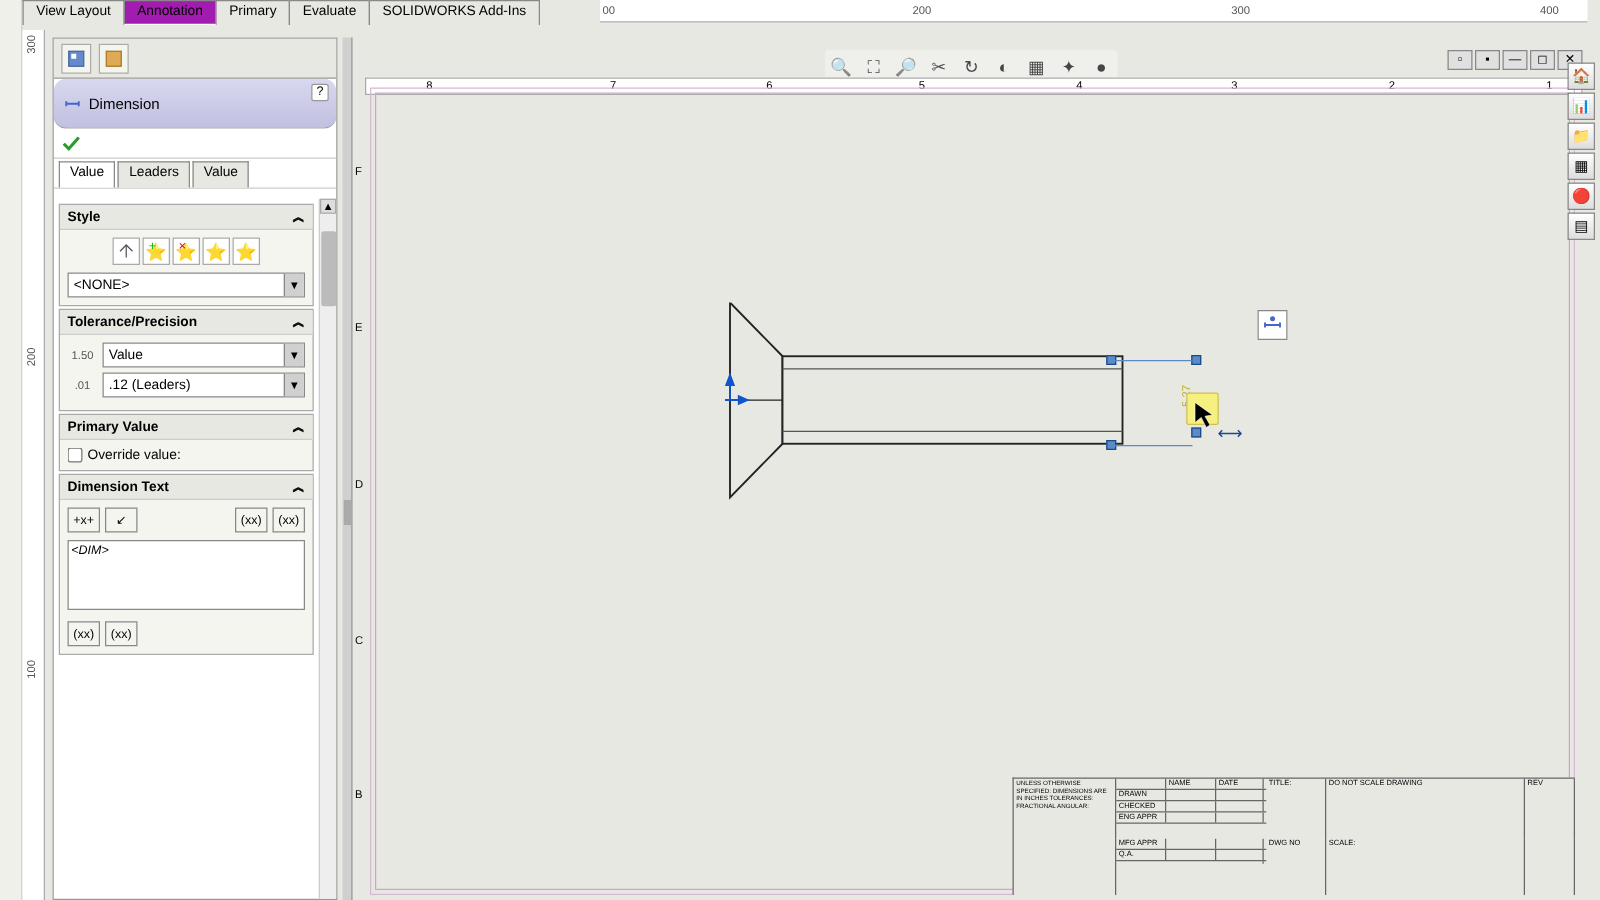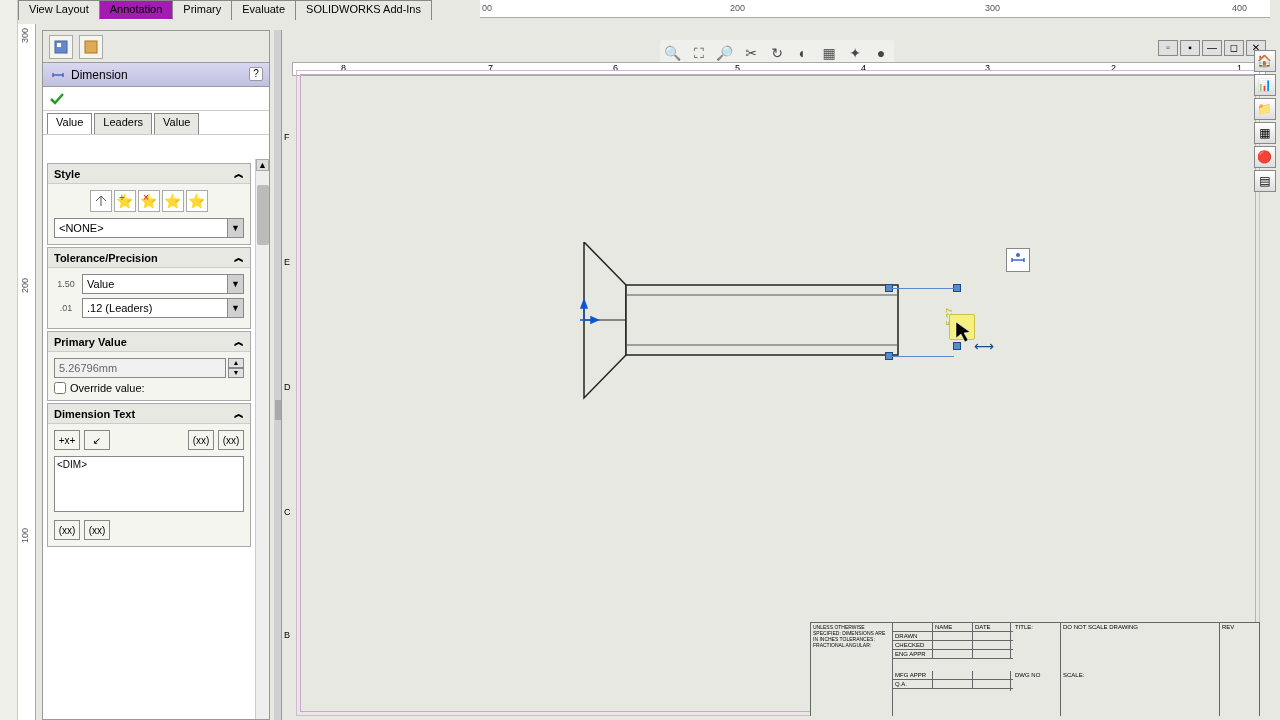--- a/index.html
+++ b/index.html
@@ -19,21 +19,21 @@
 .left-ruler span { position: absolute; left: 2px; writing-mode: vertical-lr; transform: rotate(180deg); }
 
 
 .outer-left { position: absolute; top: 0; left: 0; width: 18px; height: 100%; background: #f0f0eb; border-right: 1px solid #ccc; }
 
 
 .property-panel { position: absolute; top: 30px; left: 42px; width: 228px; bottom: 0; background: #fff; border: 1px solid #999; overflow: hidden; }
 .panel-toolbar { height: 32px; background: #e8e8e3; border-bottom: 1px solid #999; display: flex; align-items: center; padding: 0 6px; gap: 6px; }
 .panel-toolbar .tbtn { width: 24px; height: 24px; border: 1px solid #aaa; background: #f5f5f0; display: flex; align-items: center; justify-content: center; font-size: 14px; cursor: pointer; }
 
-.panel-title { height: 24px; background: linear-gradient(#d8d8f0,#c0c0e0); display: flex; align-items: center; padding: 0 8px; font-size: 12px; border-bottom: 1px solid #999; position: relative; }
+.panel-title { height: 40px; background: linear-gradient(#d8d8f0,#c0c0e0); display: flex; align-items: center; padding: 0 8px; font-size: 12px; border-bottom: 1px solid #999; position: relative; border-radius: 10px; }
 .panel-title svg { margin-right: 6px; }
 .panel-title .help { position: absolute; right: 6px; top: 4px; width: 14px; height: 14px; border: 1px solid #999; border-radius: 2px; font-size: 10px; text-align: center; line-height: 12px; background: #fff; cursor: pointer; }
 
 .ok-bar { height: 24px; display: flex; align-items: center; padding: 0 6px; border-bottom: 1px solid #ccc; }
 .ok-bar svg { cursor: pointer; }
 
 .sub-tabs { height: 24px; display: flex; padding: 2px 4px 0 4px; border-bottom: 1px solid #ccc; gap: 2px; }
 .sub-tab { padding: 2px 8px; font-size: 11px; border: 1px solid #888; border-bottom: none; background: #e8e8e3; cursor: pointer; }
 .sub-tab.active { background: #fff; }
 
@@ -59,21 +59,21 @@
 .pv-input { width: 100%; border: 1px solid #888; background: #f0f0f0; color: #666; font-size: 11px; padding: 3px 4px; margin-bottom: 4px; }
 .pv-row2 { display: flex; gap: 2px; margin-bottom: 4px; }
 .pv-row2 .pv-input { flex: 1; margin: 0; }
 .spinner { width: 16px; display: flex; flex-direction: column; }
 .spinner div { flex: 1; border: 1px solid #888; background: #e0e0e0; font-size: 7px; text-align: center; cursor: pointer; }
 .override { display: flex; align-items: center; gap: 4px; font-size: 11px; }
 .override input { width: 12px; height: 12px; }
 
 .dt-row { display: flex; gap: 4px; margin-bottom: 6px; align-items: center; }
 .dt-btn { width: 26px; height: 20px; border: 1px solid #888; background: #f5f5f0; font-size: 10px; display: flex; align-items: center; justify-content: center; cursor: pointer; }
-.dt-textarea { width: 100%; height: 56px; border: 1px solid #888; background: #fff; font-size: 10px; padding: 2px; resize: none; }
+.dt-textarea { width: 100%; height: 56px; border: 1px solid #888; background: #fff; font-size: 10px; padding: 2px; resize: none; font-style: italic; }
 .dt-row2 { display: flex; gap: 4px; margin-top: 6px; }
 
 
 .canvas { position: absolute; top: 30px; left: 274px; right: 0; bottom: 0; background: #e8e8e3; }
 .canvas-splitter { position: absolute; top: 0; left: 0; width: 8px; height: 100%; background: #d0d0d0; border-right: 1px solid #999; cursor: ew-resize; }
 .canvas-splitter .grip { position: absolute; top: 370px; left: 1px; width: 6px; height: 20px; background: #aaa; }
 
 .float-toolbar { position: absolute; top: 10px; left: 50%; transform: translateX(-50%); display: flex; gap: 4px; background: rgba(240,240,235,0.9); padding: 2px; border-radius: 3px; }
 .ft-btn { width: 22px; height: 22px; display: flex; align-items: center; justify-content: center; font-size: 14px; cursor: pointer; opacity: 0.7; }
 
@@ -213,27 +213,20 @@
         </div>
       </div>
     </div>
 
     <div class="section">
       <div class="section-head">
         <span>Primary Value</span>
         <span class="collapse">︽</span>
       </div>
       <div class="section-body">
-        <div class="pv-row2">
-          <input class="pv-input" value="5.26796mm" style="">
-          <div class="spinner">
-              <div>▲</div>
-              <div>▼</div>
-            </div>
-        </div>
         <label class="override">
           <input type="checkbox" style="">
           <span>Override value:</span>
         </label>
       </div>
     </div>
 
     <div class="section">
       <div class="section-head">
         <span>Dimension Text</span>

